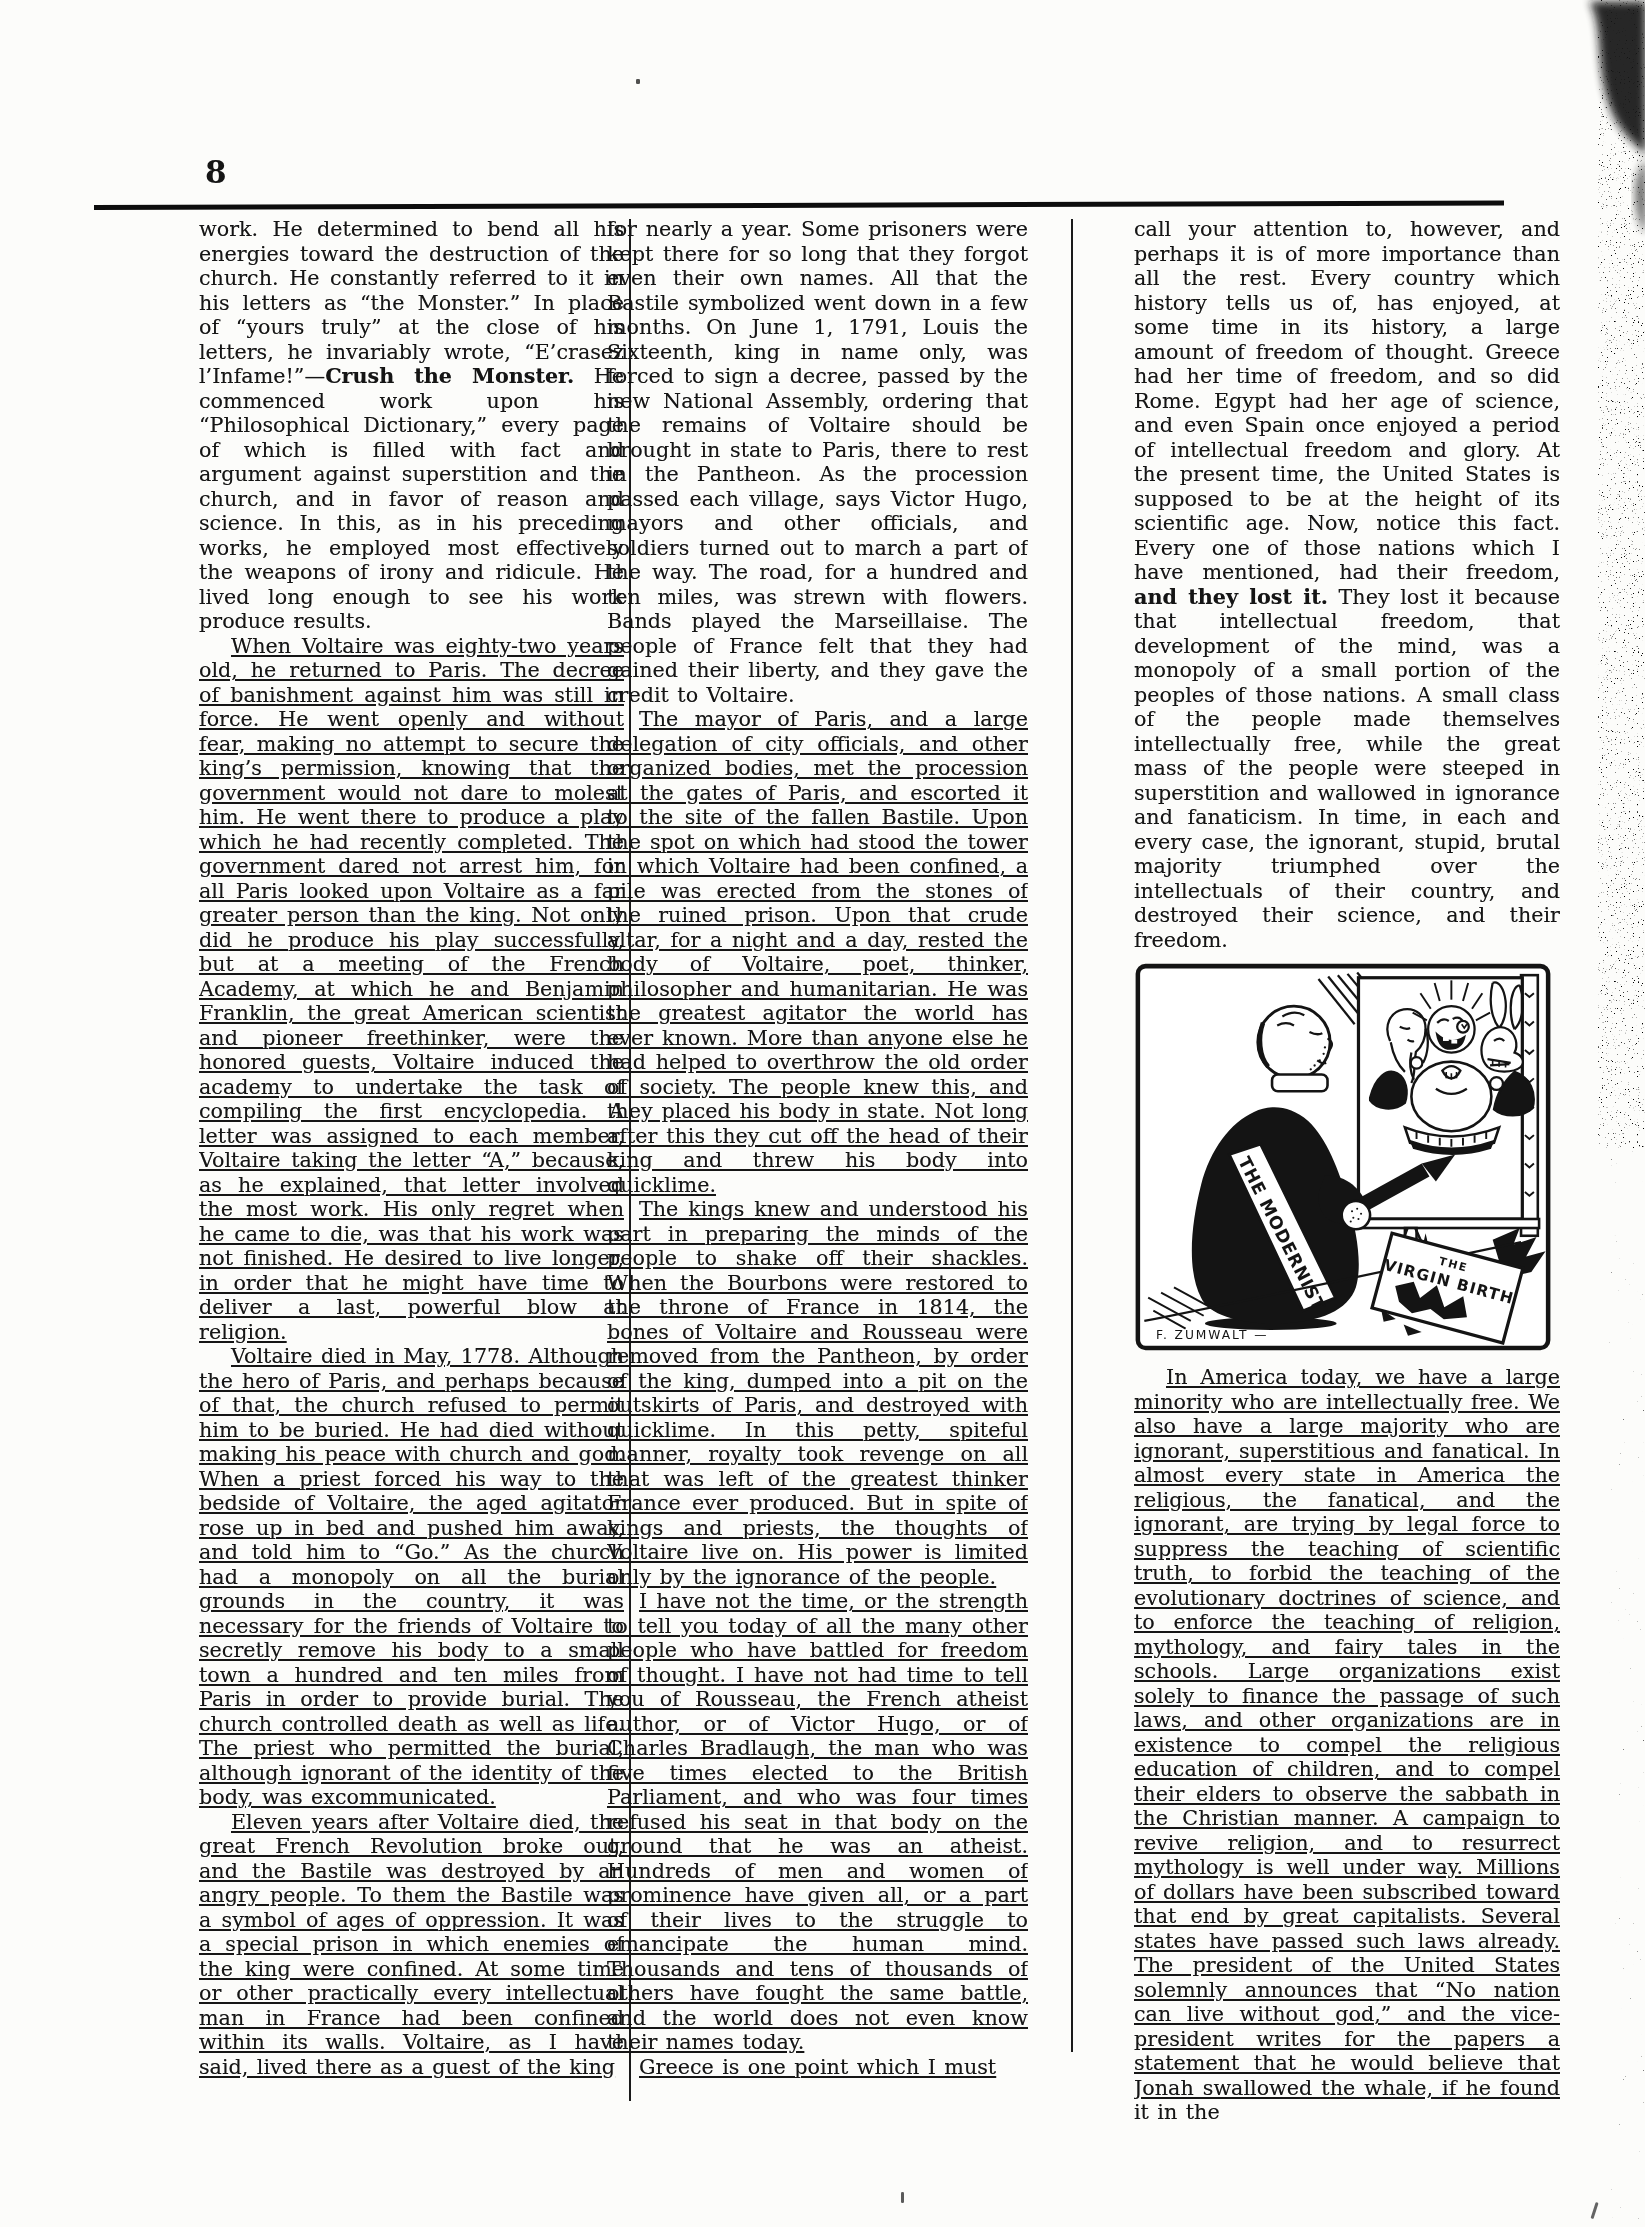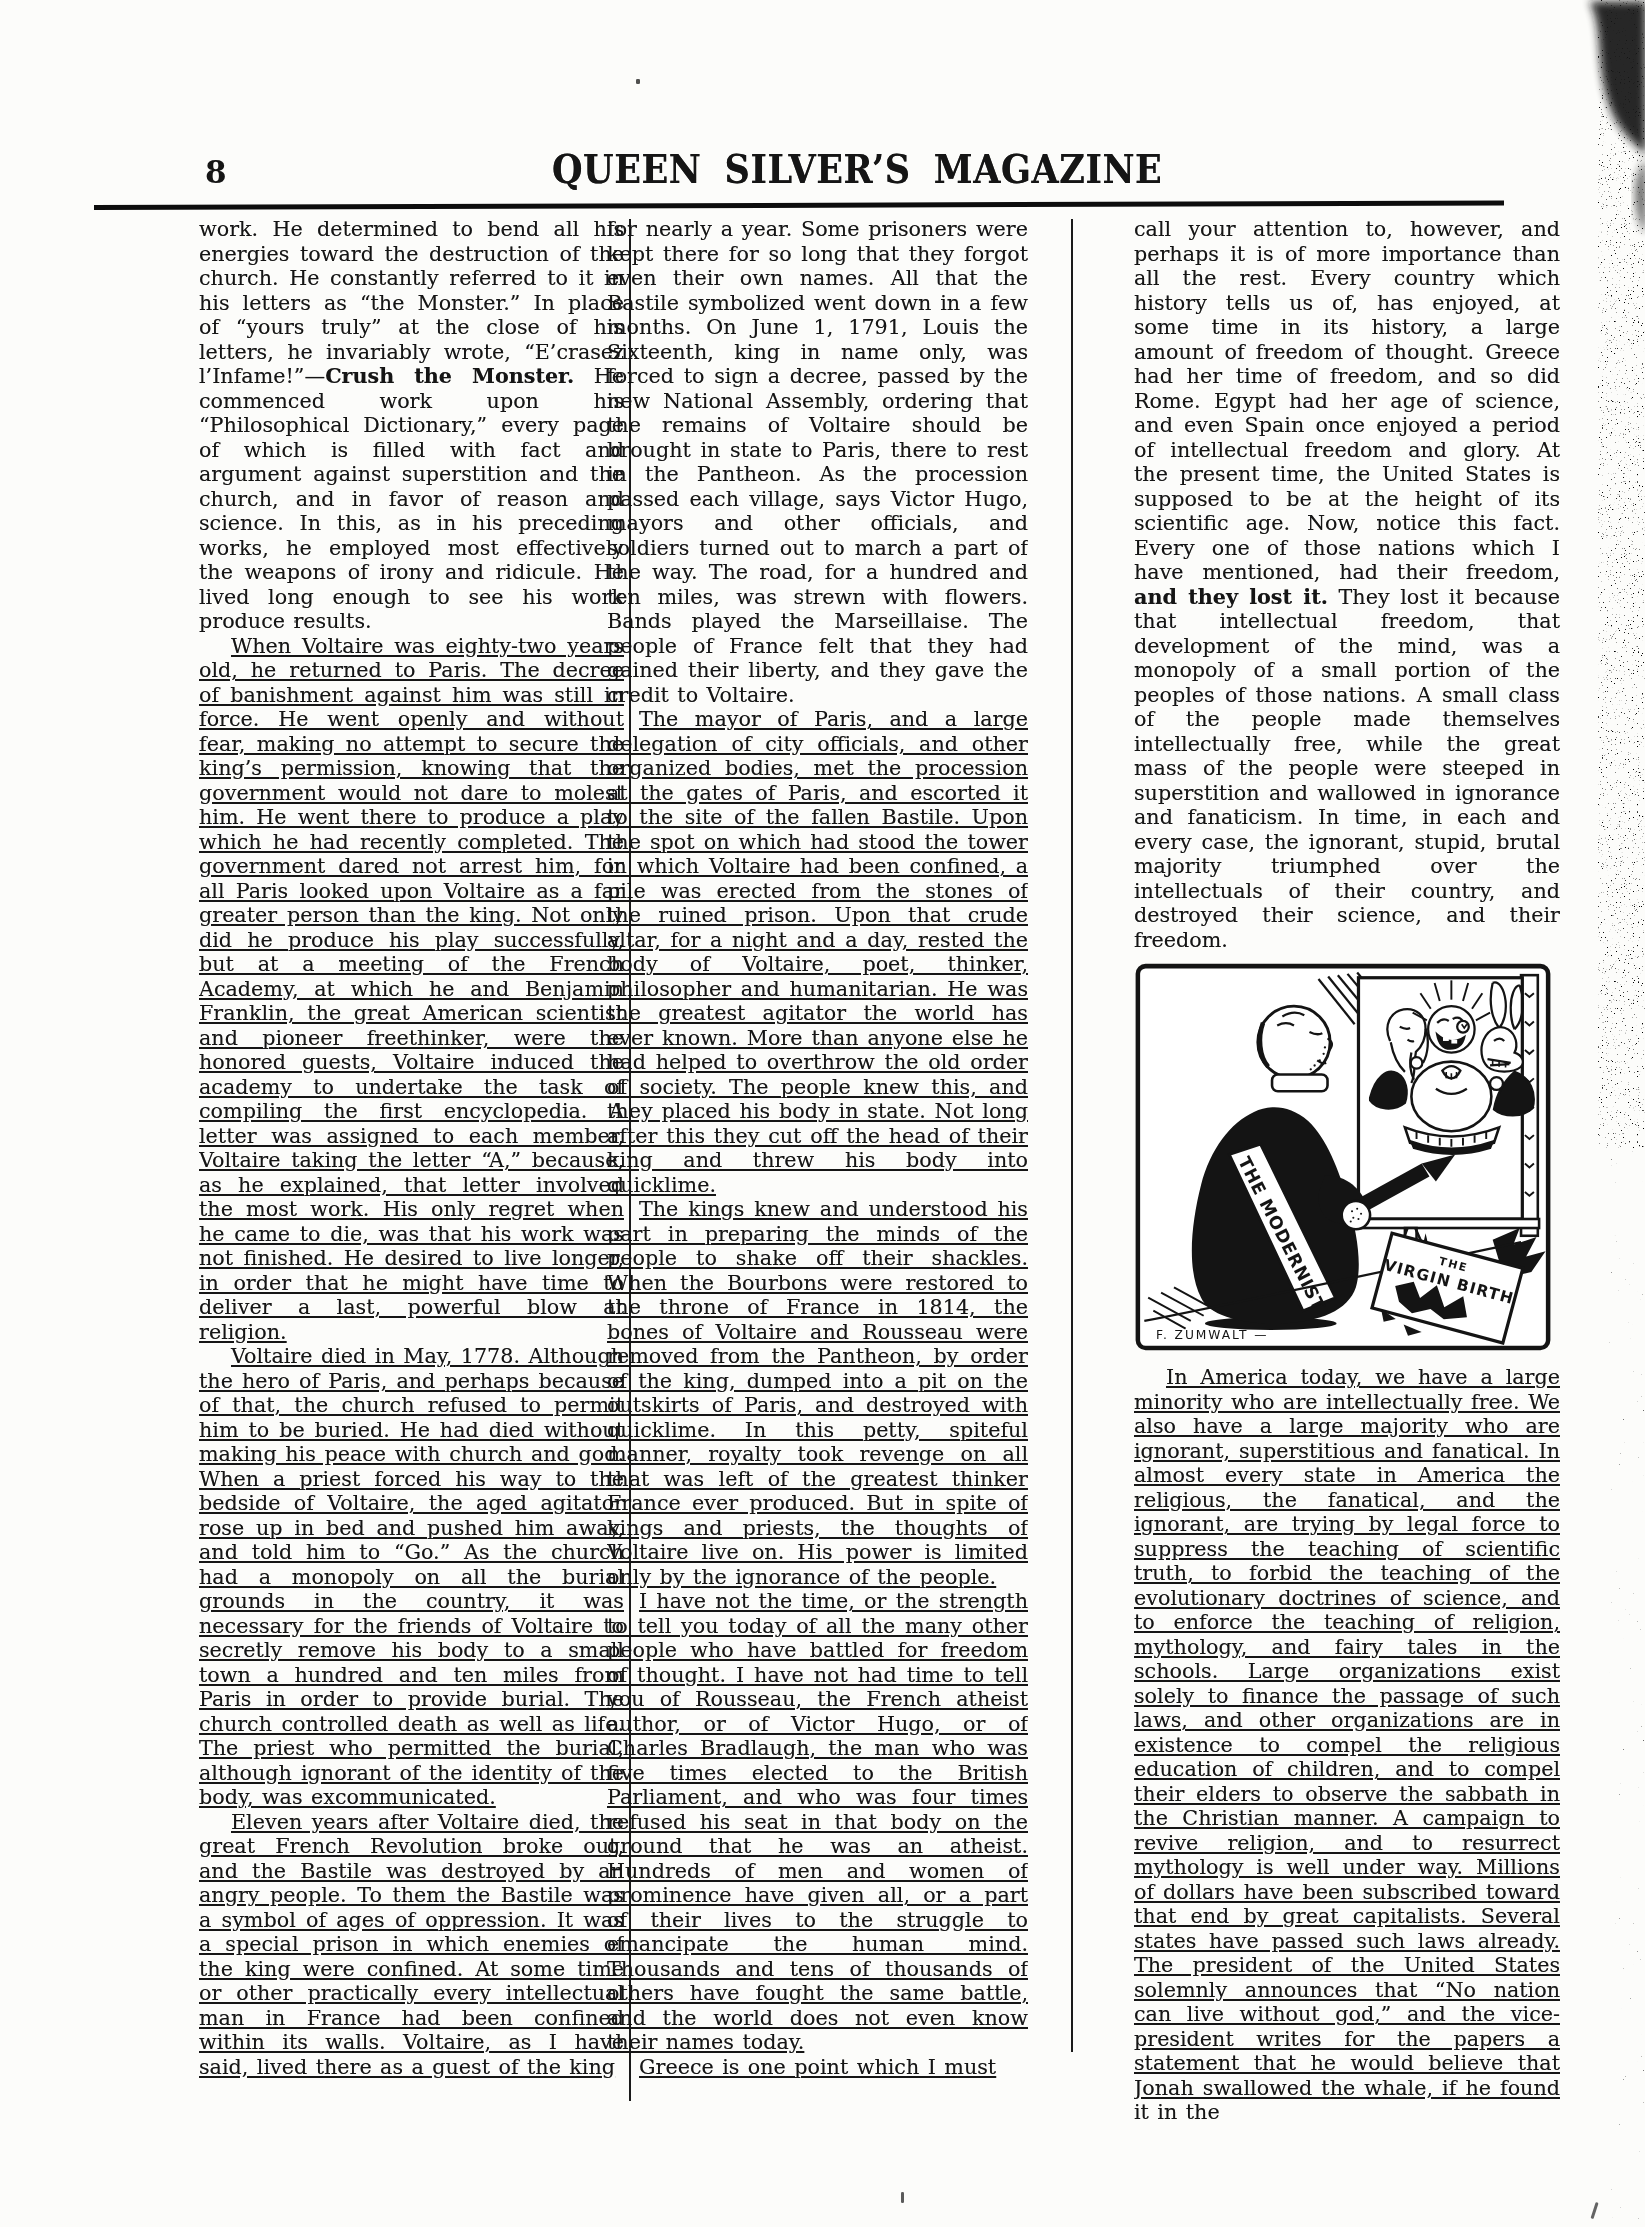--- a/index.html
+++ b/index.html
@@ -61,23 +61,20 @@
   .speck-b{left:901px;top:2192px;width:2.6px;height:11px;opacity:.75;}
   .speck-c{left:1593px;top:2202px;width:2.6px;height:17.4px;transform:rotate(18deg);opacity:.7;}
   .speck-d{left:294px;top:620px;width:3.2px;height:3.2px;border-radius:50%;opacity:.6;}
 </style>
 </head>
 <body>
 
 <div class="page">
 
   <div class="page-number">8</div>
-  <div class="masthead">
-    <span class="masthead-text">QUEEN SILVER’S MAGAZINE</span>
-  </div>
   <div class="header-rule"></div>
 
   <div class="vrule vrule-1"></div>
   <div class="vrule vrule-2"></div>
 
   <div class="column col-1">
     <p><span>work. He determined to bend all his energies toward the destruction of the church. He constantly referred to it in his letters as “the Monster.” In place of “yours truly” at the close of his letters, he invariably wrote, “E’crasez l’Infame!”—</span><b>Crush the Monster.</b><span> He commenced work upon his “Philosophical Dictionary,” every page of which is filled with fact and argument against superstition and the church, and in favor of reason and science. In this, as in his preceding works, he employed most effectively the weapons of irony and ridicule. He lived long enough to see his work produce results.</span></p>
     <p class="indent">When Voltaire was eighty-two years old, he returned to Paris. The decree of banishment against him was still in force. He went openly and without fear, making no attempt to secure the king’s permission, knowing that the government would not dare to molest him. He went there to produce a play which he had recently completed. The government dared not arrest him, for all Paris looked upon Voltaire as a far greater person than the king. Not only did he produce his play successfully, but at a meeting of the French Academy, at which he and Benjamin Franklin, the great American scientist and pioneer freethinker, were the honored guests, Voltaire induced the academy to undertake the task of compiling the first encyclopedia. A letter was assigned to each member, Voltaire taking the letter “A,” because, as he explained, that letter involved the most work. His only regret when he came to die, was that his work was not finished. He desired to live longer, in order that he might have time to deliver a last, powerful blow at religion.</p>
     <p class="indent">Voltaire died in May, 1778. Although the hero of Paris, and perhaps because of that, the church refused to permit him to be buried. He had died without making his peace with church and god. When a priest forced his way to the bedside of Voltaire, the aged agitator rose up in bed and pushed him away, and told him to “Go.” As the church had a monopoly on all the burial grounds in the country, it was necessary for the friends of Voltaire to secretly remove his body to a small town a hundred and ten miles from Paris in order to provide burial. The church controlled death as well as life. The priest who permitted the burial, although ignorant of the identity of the body, was excommunicated.</p>
     <p class="indent">Eleven years after Voltaire died, the great French Revolution broke out, and the Bastile was destroyed by an angry people. To them the Bastile was a symbol of ages of oppression. It was a special prison in which enemies of the king were confined. At some time or other practically every intellectual man in France had been confined within its walls. Voltaire, as I have said, lived there as a guest of the king</p>

